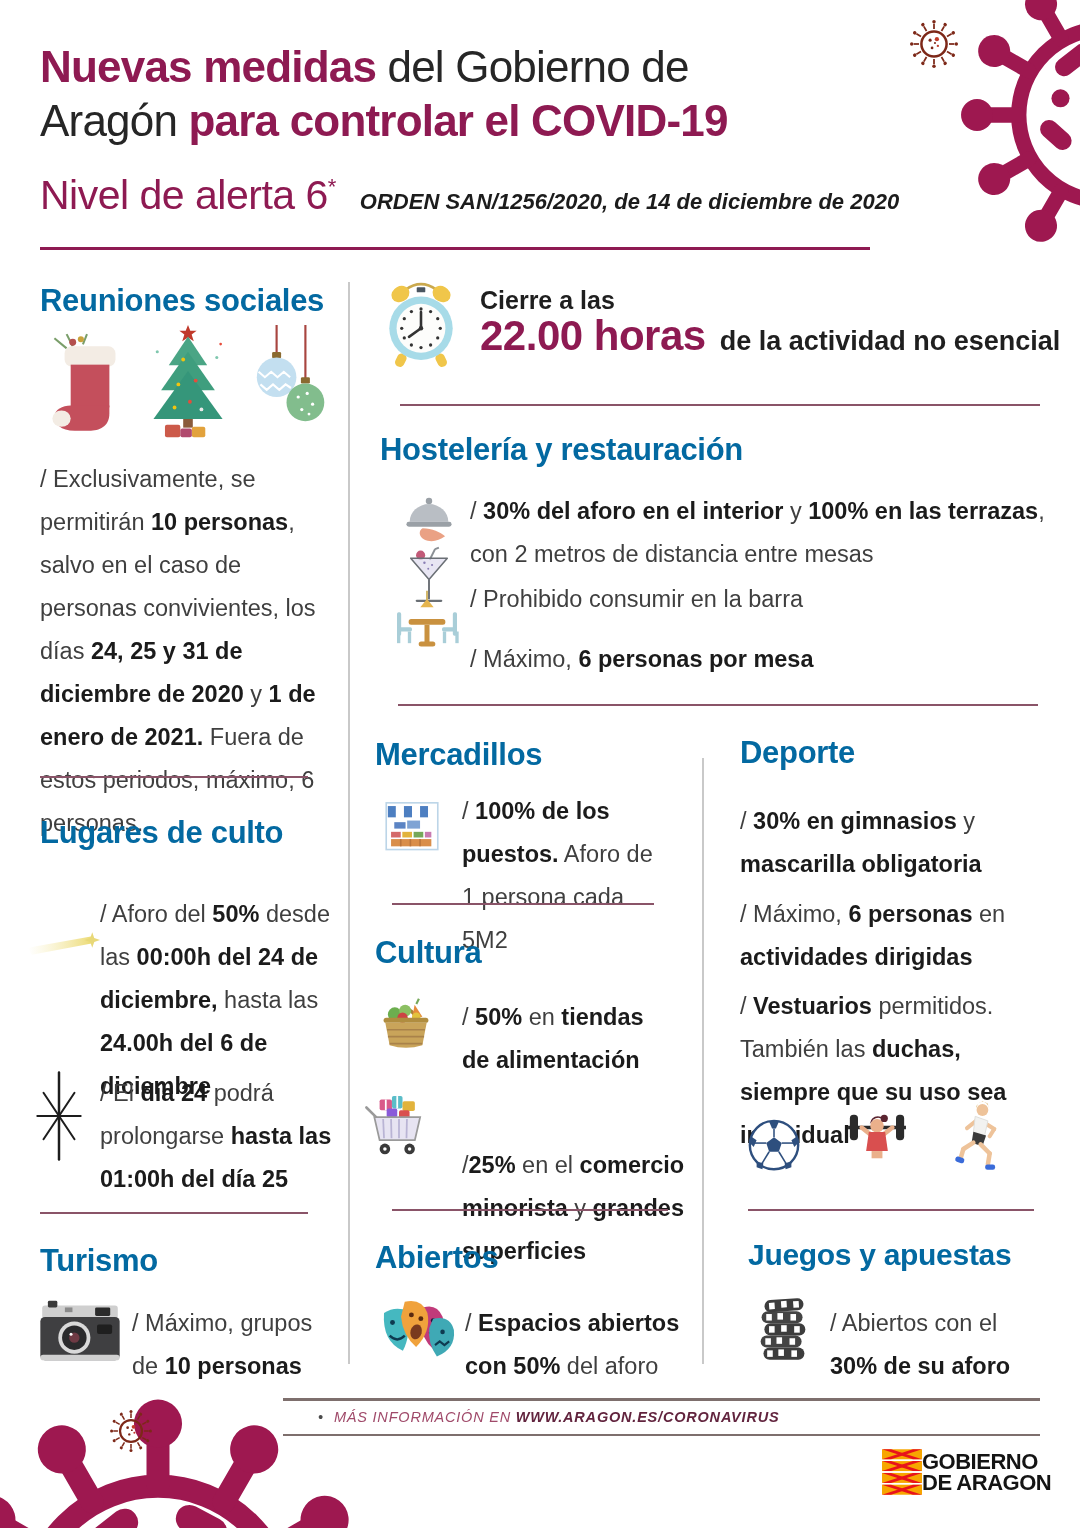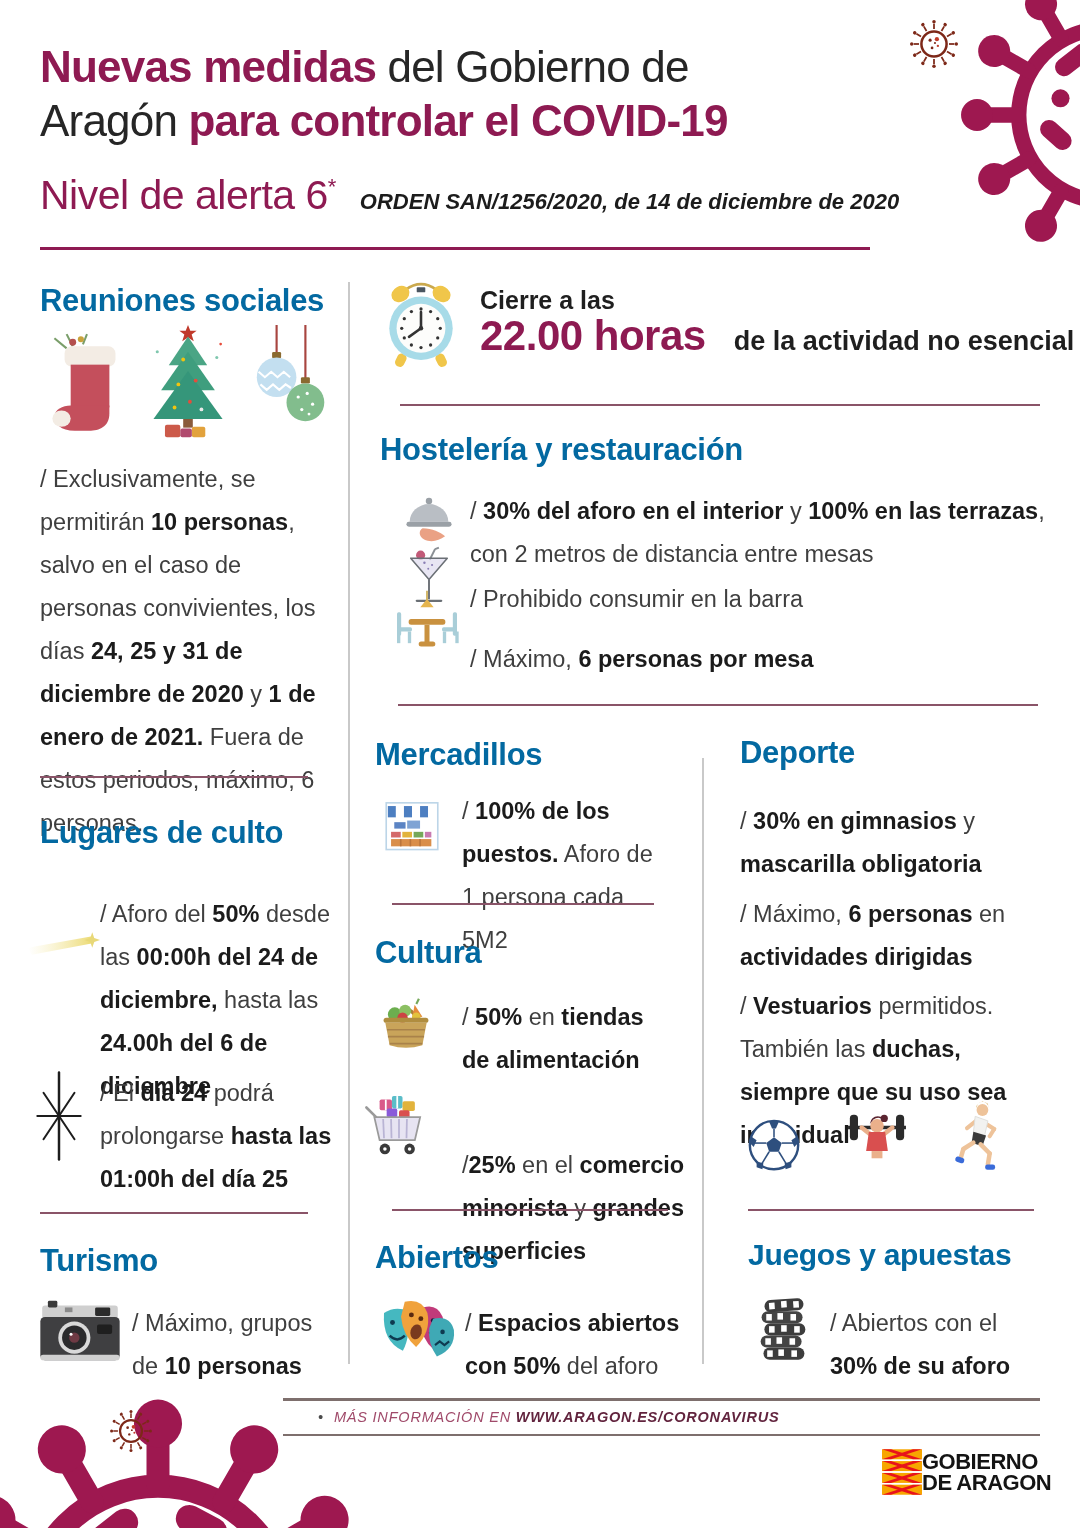--- a/index.html
+++ b/index.html
@@ -16,21 +16,21 @@
   .t-b{font-weight:700;color:#8E1A52;}
   .t-r{font-weight:400;color:#262626;}
   .nivel-row{display:flex;align-items:baseline;}
   .nivel{font-size:41px;color:#8E1A52;font-weight:400;letter-spacing:-0.5px;}
   .nivel sup{font-size:22px;}
   .orden{font-size:22px;font-weight:700;font-style:italic;color:#1C1C1C;margin-left:24px;}
   
   .cl-pre{font-size:25px;font-weight:700;color:#1F1F1F;}
   .cl-row{display:flex;align-items:baseline;}
   .cl-time{font-size:42px;font-weight:700;color:#8E1A52;letter-spacing:-0.5px;}
-  .cl-post{font-size:27px;font-weight:700;color:#1F1F1F;margin-left:28px;}
+  .cl-post{font-size:27px;font-weight:700;color:#1F1F1F;margin-left:14px;}
   
   .rule{background:#8A5468;height:2px;}
   .rule-strong{background:#8E1A52;height:3px;}
   .vline{background:#C9C9C9;width:2px;}
   .f-line{background:#7E6F6D;}
   
   .f-text{font-size:14.5px;letter-spacing:0.8px;color:#A04A6A;font-style:italic;}
   .f-text .dot{color:#4a4a4a;margin-right:10px;}
   .f-text b{color:#62243E;font-weight:700;}
   .logo{display:flex;align-items:center;gap:0;}

